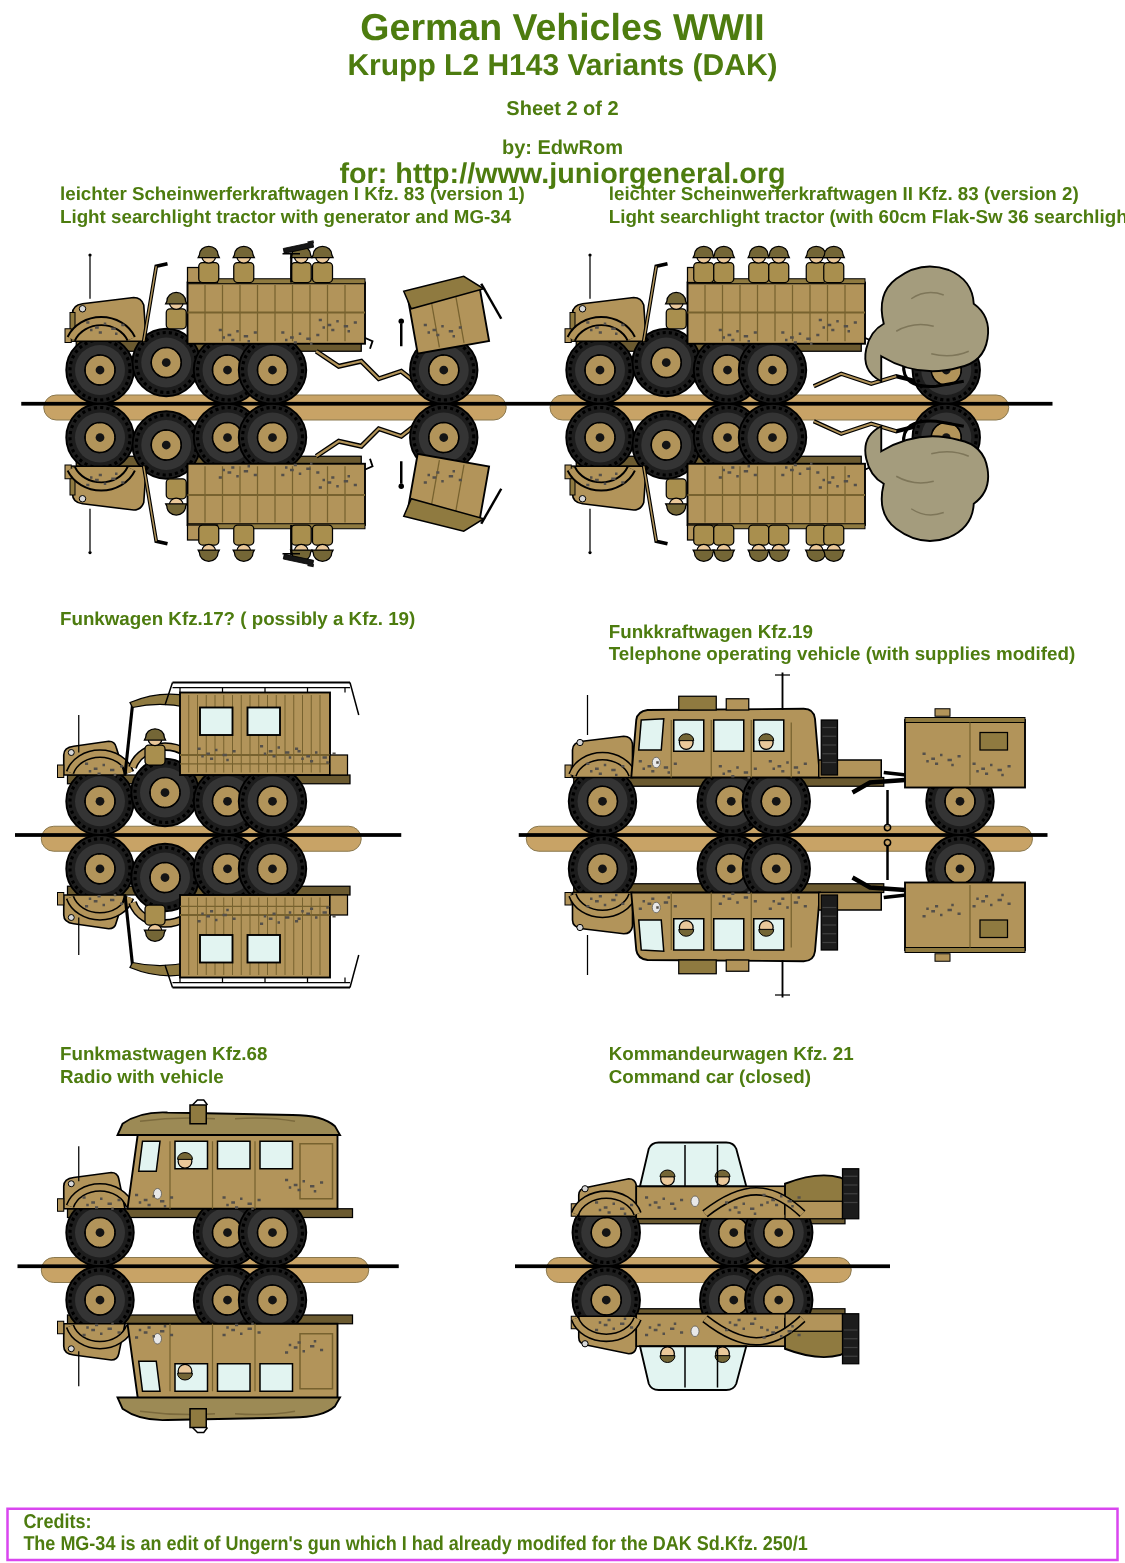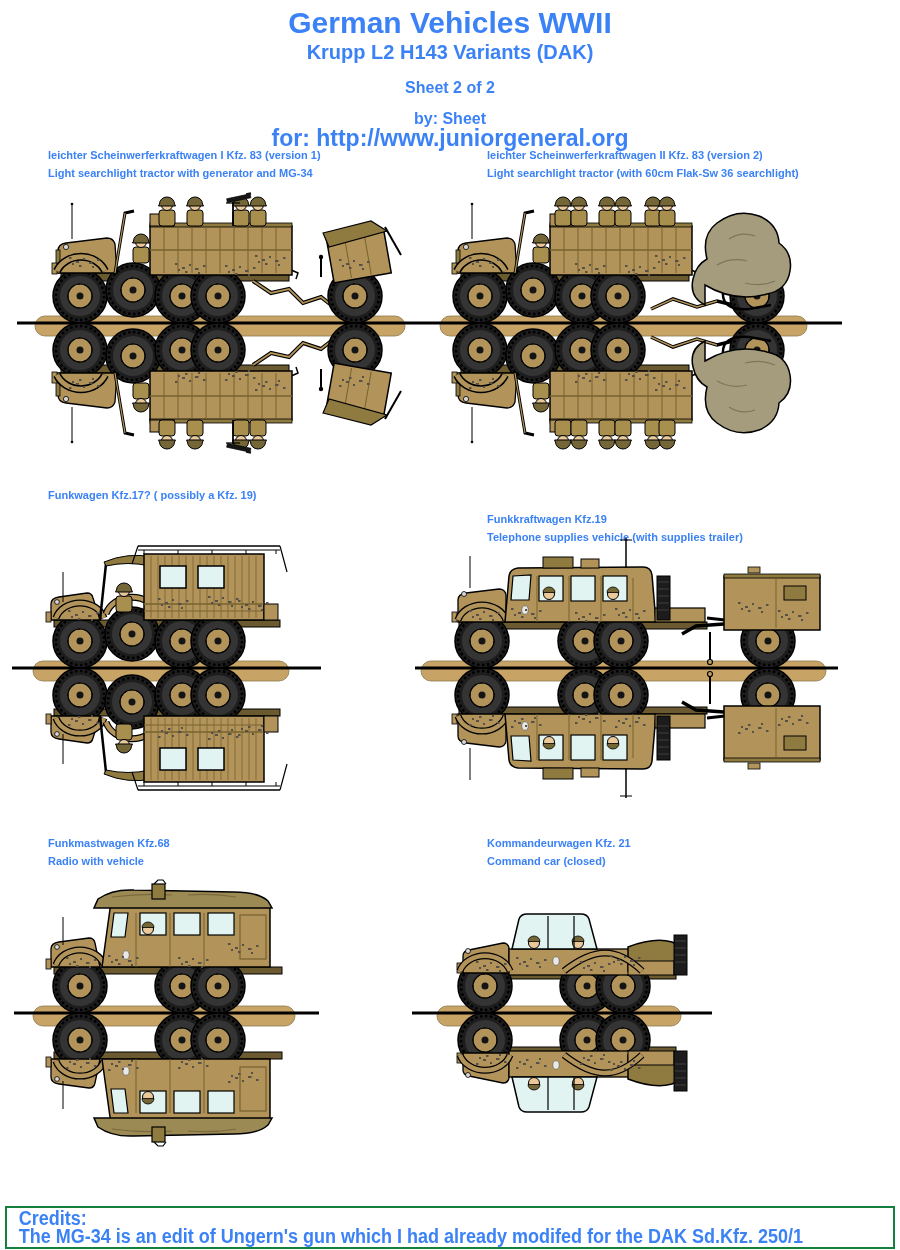--- a/index.html
+++ b/index.html
@@ -1,30 +1,30 @@
 <!DOCTYPE html>
 <html style="--body-tan: #b2945a; --body-dark: #8f7a40; --chassis-brown: #6b5a30; --plank: #77622f; --ground-tan: #c8a366; --window-blue: #e2f4f1; --canvas-gray: #a49c7d; --roof-canvas: #9c8a55; --uniform-khaki: #a98f4e; --skin: #eac89a; --helmet: #746636; --tire-dark: #1d1d1d; --speckle: #55504a; --outline: #000000;"><head>
 <meta charset="utf-8">
 <style>
   html,body{margin:0;padding:0;background:#fff;}
   #page{position:relative;width:900px;height:1250px;background:#fff;overflow:hidden;
-        font-family:"Liberation Sans","DejaVu Sans",sans-serif;color:#3b82f6;}
+        font-family:"Liberation Sans","DejaVu Sans",sans-serif;color:#4d7c0f;}
   
   #header{position:absolute;top:6px;left:0;width:900px;text-align:center;font-weight:bold;}
   .h-title{font-size:30px;line-height:33px;}
-  .h-sub{font-size:20px;line-height:27px;}
+  .h-sub{font-size:24px;line-height:27px;}
   .h-sheet,.h-by{font-size:16px;line-height:19px;margin-top:12px;}
   .h-site{font-size:23px;line-height:21px;}
   
-  .plabel{position:absolute;font-size:11px;line-height:17.5px;font-weight:bold;white-space:nowrap;}
+  .plabel{position:absolute;font-size:15px;line-height:17.5px;font-weight:bold;white-space:nowrap;}
   
   .rowart{position:absolute;left:0;width:900px;}
   
-  #credits{position:absolute;left:5px;top:1206px;width:886px;height:38px;border:2px solid #15803d;
-           font-weight:bold;font-size:20px;line-height:18px;padding:1px 0 0 0;}
+  #credits{position:absolute;left:5px;top:1206px;width:886px;height:38px;border:2px solid #d946ef;
+           font-weight:bold;font-size:16px;line-height:18px;padding:1px 0 0 0;}
   #credits .cinner{transform:scaleX(.9);transform-origin:0 0;padding-left:13px;white-space:nowrap;}
   
   .c-body{fill:var(--body-tan);}
   .c-dark{fill:var(--body-dark);}
   .c-chas{fill:var(--chassis-brown);}
   .c-win{fill:var(--window-blue);}
   .c-canvas{fill:var(--canvas-gray);}
   .c-roof{fill:var(--roof-canvas);}
   .c-uni{fill:var(--uniform-khaki);}
   .c-skin{fill:var(--skin);}
@@ -37,38 +37,38 @@
 </style>
 </head>
 <body>
 
 <div id="page">
 
   <div id="header">
     <div class="h-title">German Vehicles WWII</div>
     <div class="h-sub">Krupp L2 H143 Variants (DAK)</div>
     <div class="h-sheet">Sheet 2 of 2</div>
-    <div class="h-by">by: Sheet</div>
+    <div class="h-by">by: EdwRom</div>
     <div class="h-site">for: http://www.juniorgeneral.org</div>
   </div>
 
   <div class="plabel" style="left:48px;top:147px;">
     <div>leichter Scheinwerferkraftwagen I Kfz. 83 (version 1)</div>
     <div>Light searchlight tractor with generator and MG-34</div>
   </div>
   <div class="plabel" style="left:487px;top:147px;">
     <div>leichter Scheinwerferkraftwagen II Kfz. 83 (version 2)</div>
     <div>Light searchlight tractor (with 60cm Flak-Sw 36 searchlight)</div>
   </div>
   <div class="plabel" style="left:48px;top:487px;">
     <div>Funkwagen Kfz.17? ( possibly a Kfz. 19)</div>
   </div>
-  <div class="plabel" style="left:487px;top:511px;">
+  <div class="plabel" style="left:487px;top:497px;">
     <div>Funkkraftwagen Kfz.19</div>
-    <div>Telephone supplies vehicle (with supplies trailer)</div>
+    <div>Telephone operating vehicle (with supplies modifed)</div>
   </div>
   <div class="plabel" style="left:48px;top:835px;">
     <div>Funkmastwagen Kfz.68</div>
     <div>Radio with vehicle</div>
   </div>
   <div class="plabel" style="left:487px;top:835px;">
     <div>Kommandeurwagen Kfz. 21</div>
     <div>Command car (closed)</div>
   </div>
 

